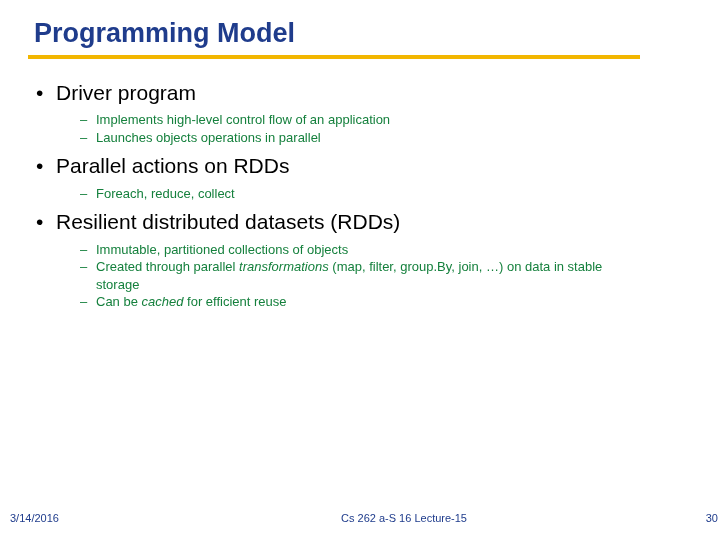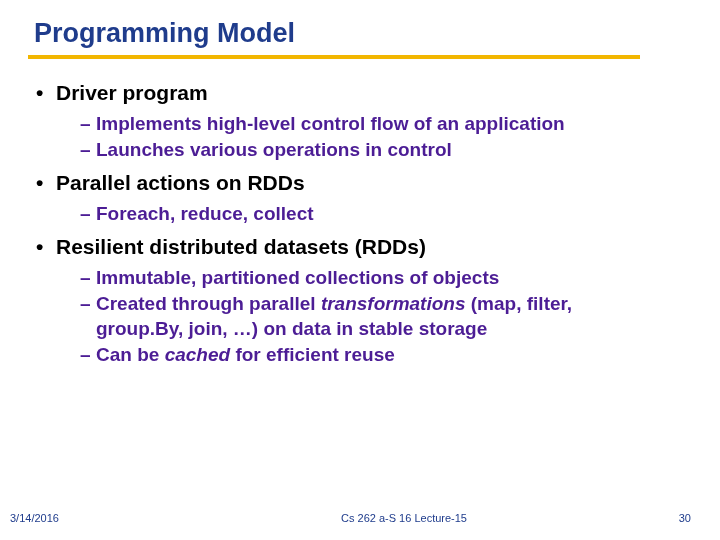--- a/index.html
+++ b/index.html
@@ -27,21 +27,20 @@
     height: 4px;
     background: #f2b600;
     margin-bottom: 20px;
   }
   ul.top {
     list-style: none;
     padding-left: 8px;
   }
   ul.top > li {
     margin-bottom: 4px;
-    font-weight: bold;
   }
   .lvl1 {
     font-size: 21px;
     color: #000;
     line-height: 1.35;
     padding-left: 20px;
     position: relative;
   }
   .lvl1::before {
     content: "•";
@@ -49,22 +48,22 @@
     left: 0;
     top: 0;
   }
   ul.sub {
     list-style: none;
     padding-left: 44px;
     margin-top: 4px;
     margin-bottom: 6px;
   }
   .lvl2 {
-    font-size: 19px;
-    color: #4c1d95;
+    font-size: 13px;
+    color: #15803d;
     line-height: 1.35;
     padding-left: 16px;
     position: relative;
   }
   .lvl2::before {
     content: "–";
     position: absolute;
     left: 0;
     top: 0;
   }
@@ -72,36 +71,36 @@
   .footer {
     position: absolute;
     bottom: 16px;
     left: 0;
     width: 720px;
     font-size: 11px;
     color: #1f3c8c;
   }
   .footer .date { position: absolute; left: 10px; }
   .footer .center { width: 100%; text-align: center; margin-left: 44px; }
-  .footer .page { position: absolute; right: 29px; top: 0; }
+  .footer .page { position: absolute; right: 2px; top: 0; }
 </style>
 </head>
 <body>
 
 <div class="slide">
 
   <div class="title">Programming Model</div>
   <div class="rule"></div>
 
   <ul class="top">
     <li>
       <div class="lvl1">Driver program</div>
       <ul class="sub">
         <li class="lvl2">Implements high-level control flow of an application</li>
-        <li class="lvl2">Launches various operations in control</li>
+        <li class="lvl2">Launches objects operations in parallel</li>
       </ul>
     </li>
     <li>
       <div class="lvl1">Parallel actions on RDDs</div>
       <ul class="sub">
         <li class="lvl2">Foreach, reduce, collect</li>
       </ul>
     </li>
     <li>
       <div class="lvl1">Resilient distributed datasets (RDDs)</div>

